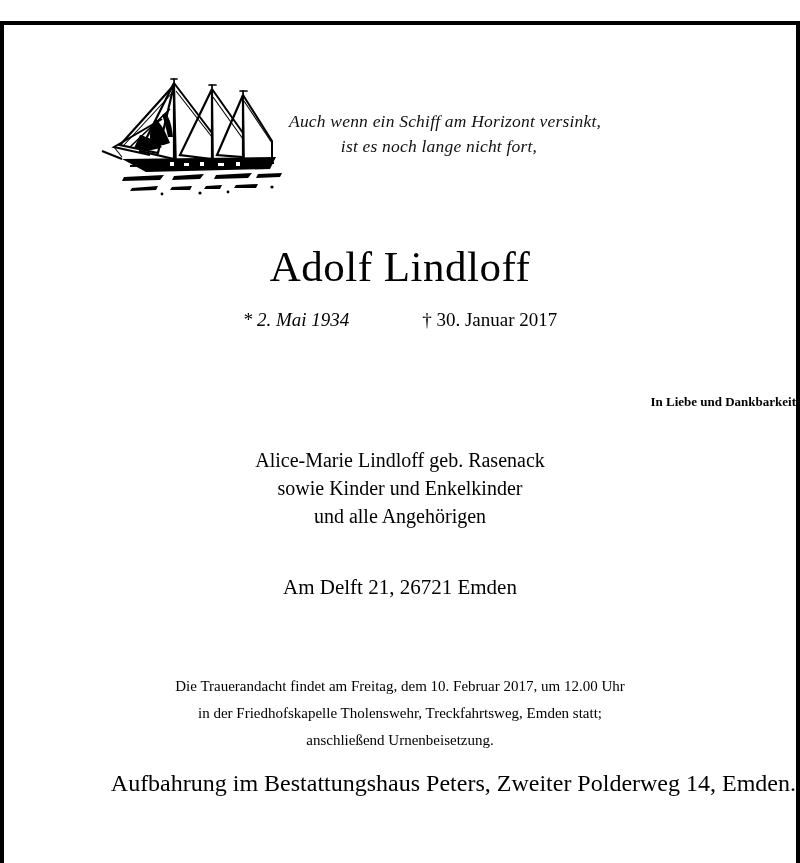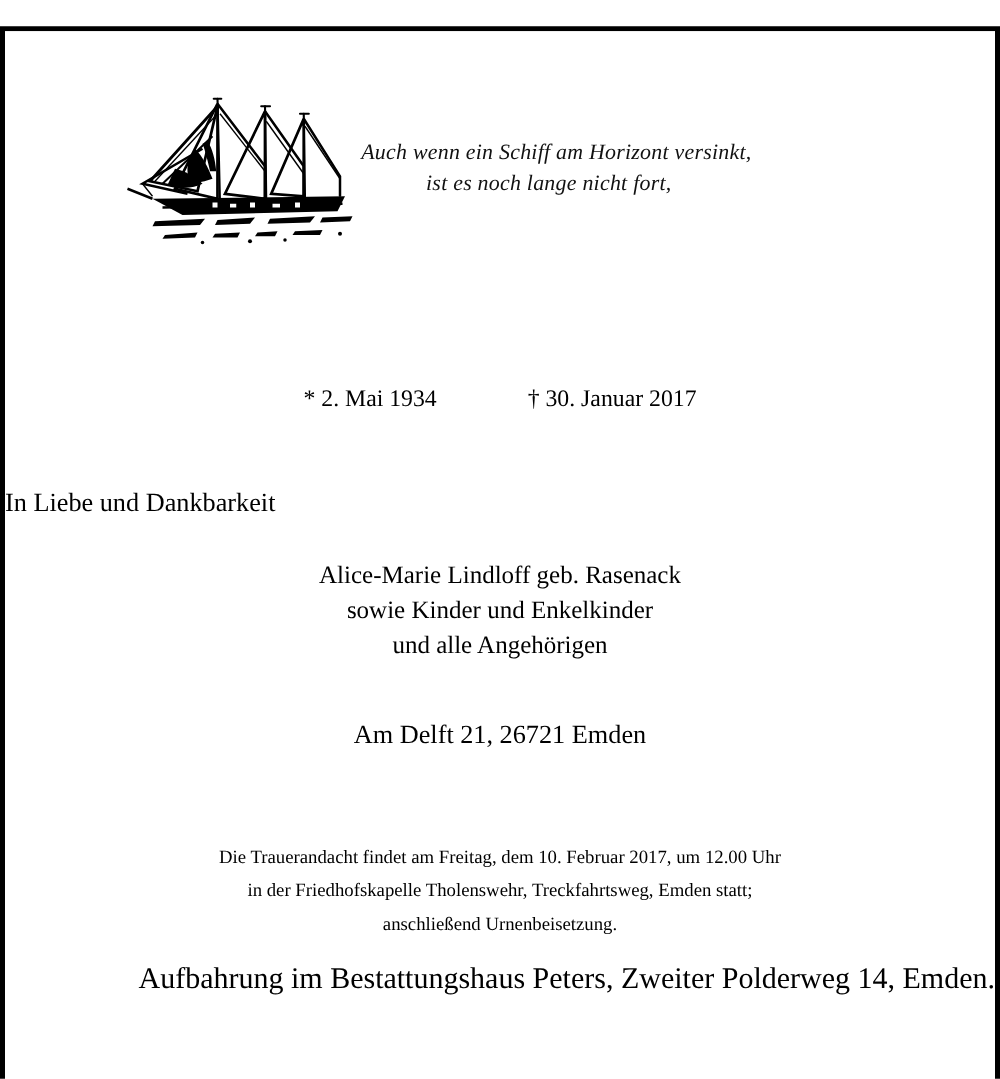--- a/index.html
+++ b/index.html
@@ -88,32 +88,33 @@
   
   .life-dates {
     position: absolute;
     left: 0;
     top: 283px;
     width: 100%;
     text-align: center;
     font-size: 19px;
     line-height: 24px;
   }
-  .life-dates .date-birth { display: inline-block; }
+  .life-dates .date-birth { display: inline-block; font-style: italic; }
   .life-dates .date-death { display: inline-block; margin-left: 68px; }
 
   
   .dedication {
     position: absolute;
     left: 0;
     top: 365px;
     width: 100%;
-    text-align: left;
-    font-size: 21px;
+    text-align: right;
+    font-size: 13px;
     line-height: 24px;
+    font-weight: bold;
   }
 
   
   .mourners {
     position: absolute;
     left: 0;
     top: 421px;
     width: 100%;
     text-align: center;
     font-weight: normal;
@@ -233,20 +234,21 @@
           </g>
         </svg>
       </div>
 
       <div class="verse-block">
         <span class="verse-line">Auch wenn ein Schiff am Horizont versinkt,</span>
         <span class="verse-line">ist es noch lange nicht fort,</span>
       </div>
     </div>
 
+    <h1 class="deceased-name">Adolf Lindloff</h1>
 
     <div class="life-dates">
       <span class="date-birth">* 2. Mai 1934</span>
       <span class="date-death">† 30. Januar 2017</span>
     </div>
 
     <div class="dedication">In Liebe und Dankbarkeit</div>
 
     <div class="mourners">
       <span class="mourner-line">Alice-Marie Lindloff geb. Rasenack</span>

